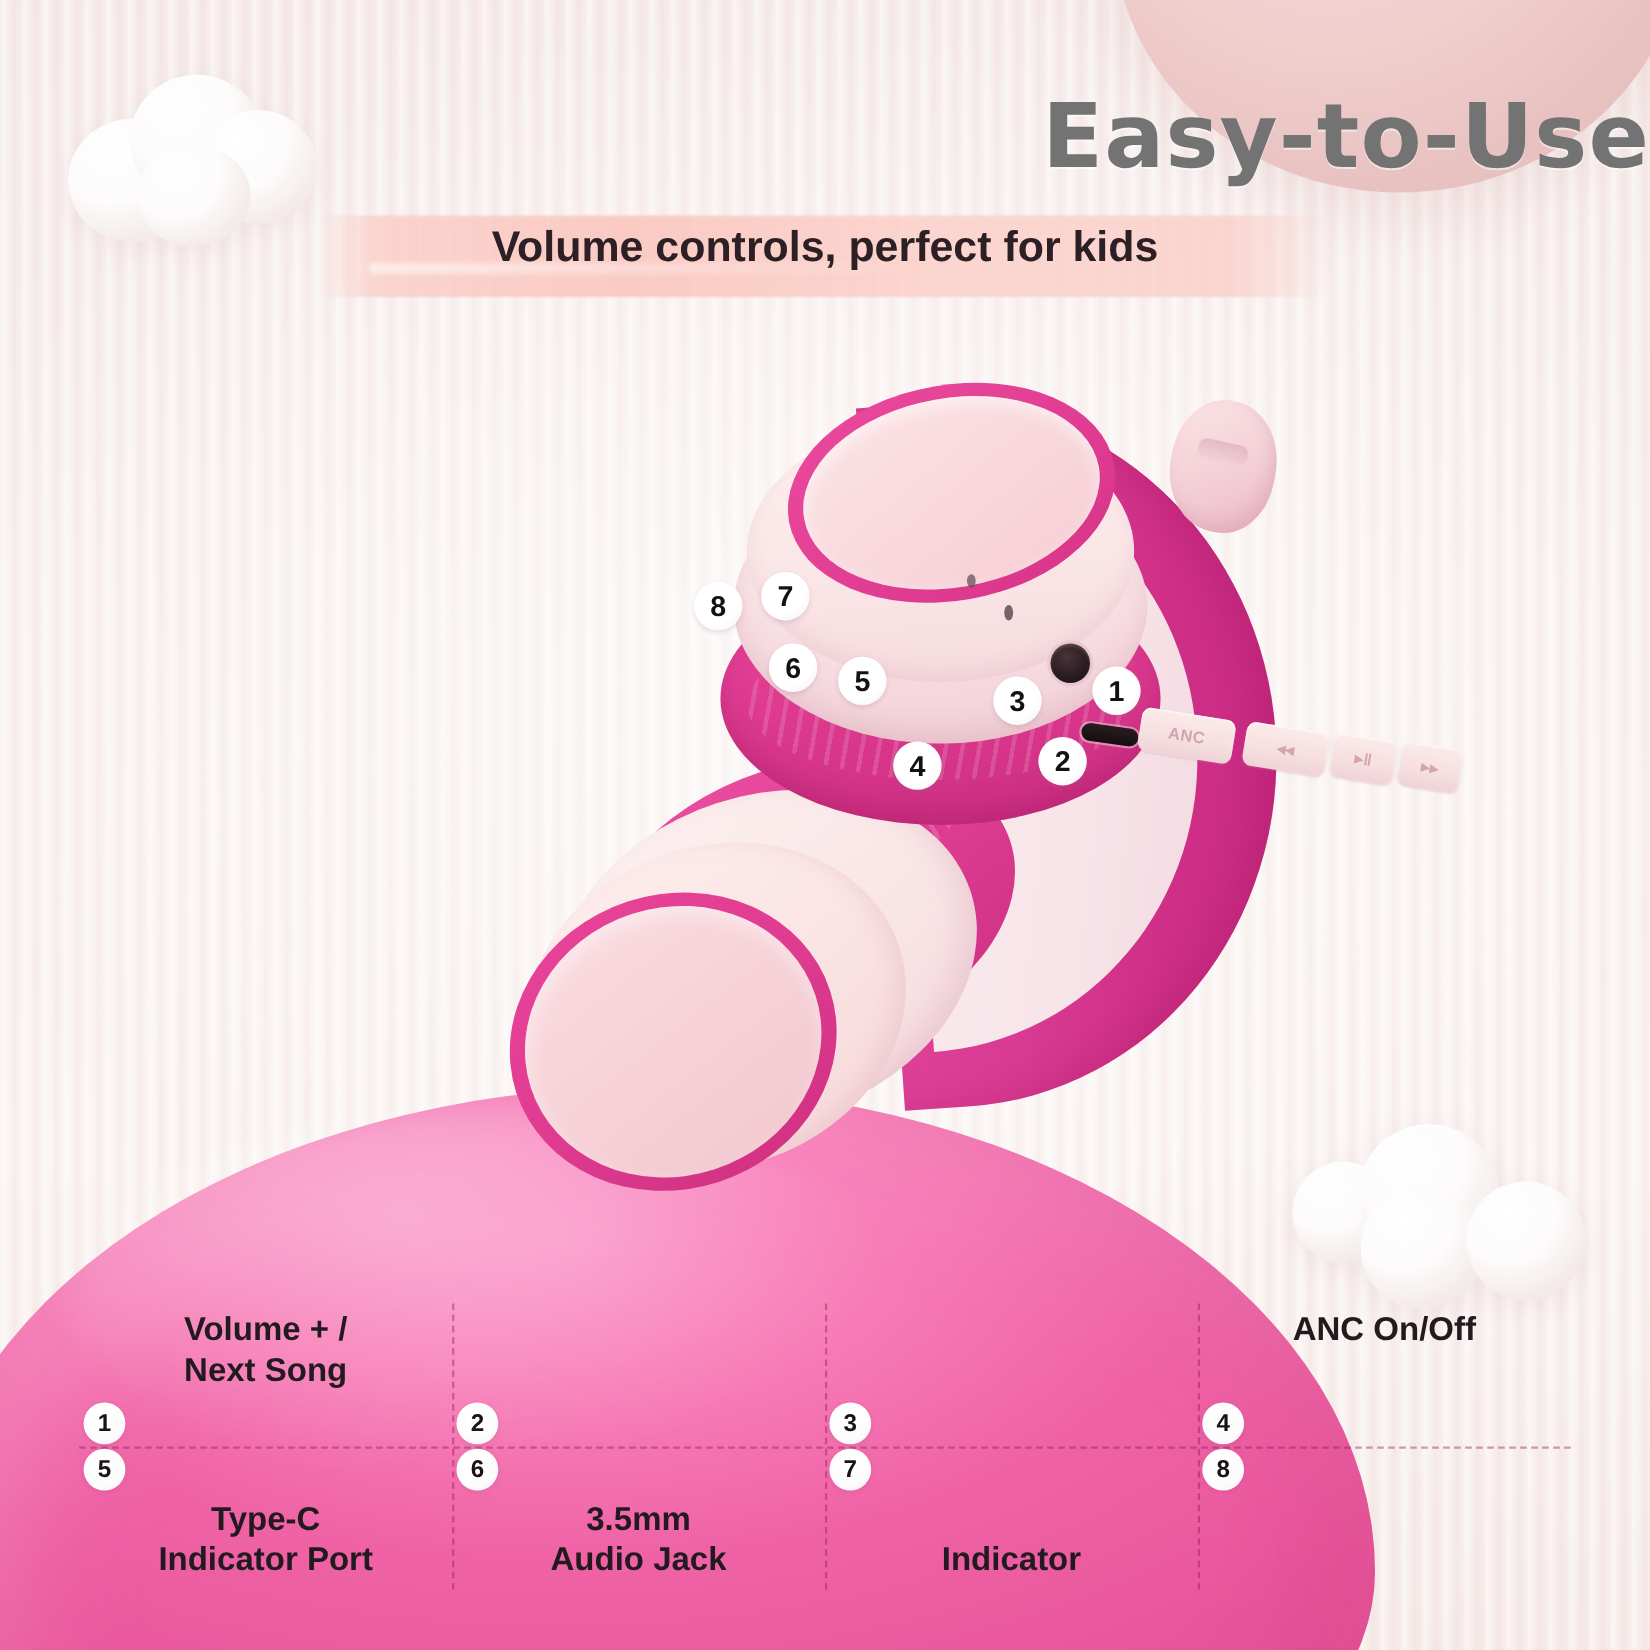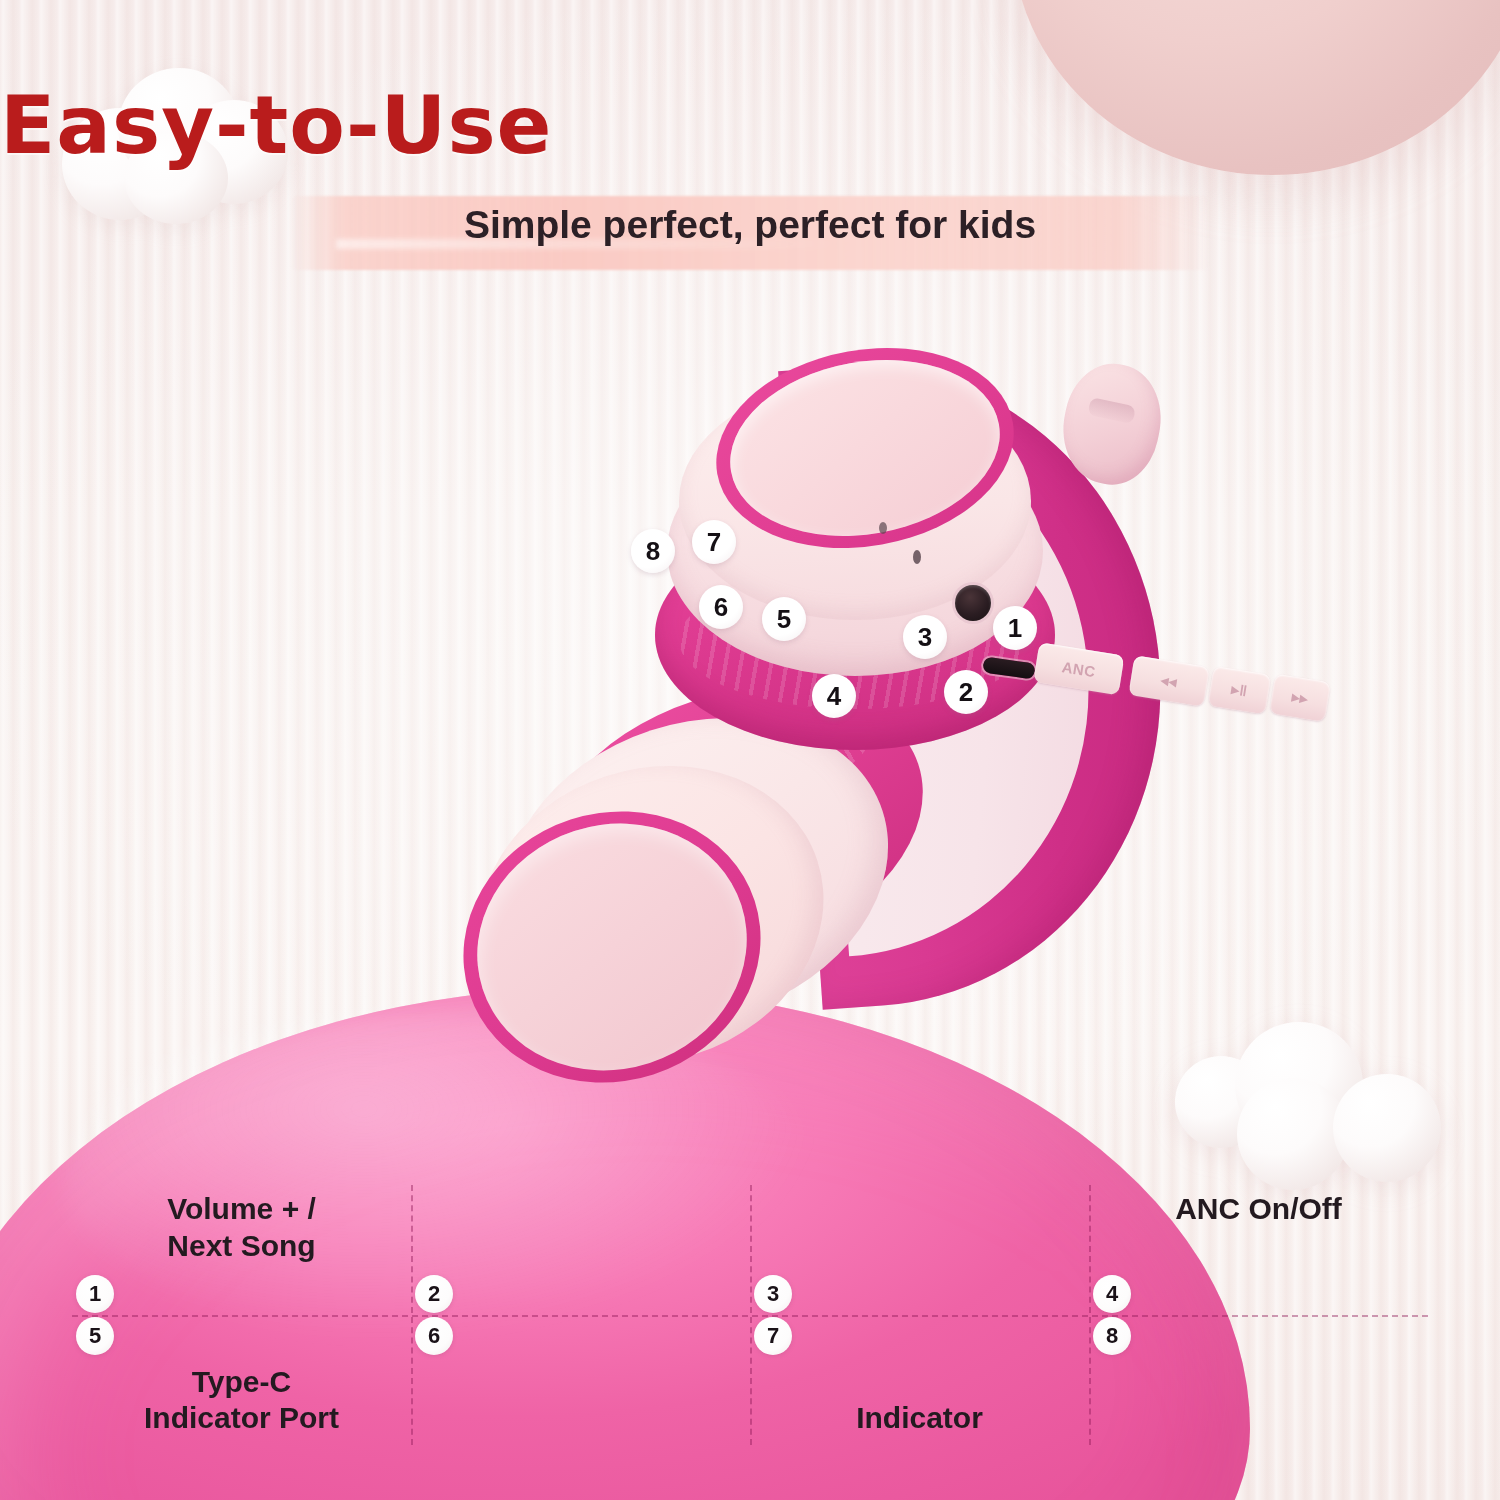--- a/index.html
+++ b/index.html
@@ -63,26 +63,26 @@
   .puff {
     position:absolute; border-radius:50%;
     background:radial-gradient(circle at 34% 26%, #ffffff 0%, #fdfbfb 42%, #f3eae9 76%, #e9dcdb 100%);
   }
   .cloud-tl { left:62px; top:62px; width:230px; height:160px; filter:drop-shadow(0 6px 10px rgba(210,180,180,.16)); }
   .cloud-br { left:1175px; top:1022px; width:290px; height:180px; filter:drop-shadow(0 6px 12px rgba(210,170,180,.18)); }
 
   
   .title {
     position:absolute; left:0; right:0; top:78px;
-    text-align:left;
+    text-align:right;
     font-family:"DejaVu Sans", sans-serif;
     font-weight:bold;
     font-size:81px;
     letter-spacing:1px;
-    color:#b91c1c;
+    color:#737373;
     text-shadow:0 2px 0 rgba(255,255,255,.55);
   }
   .brush {
     position:absolute; left:290px; top:196px;
     width:920px; height:74px;
     background:linear-gradient(90deg,
        rgba(250,206,199,0) 0%,
        rgba(250,206,199,.85) 6%,
        rgba(250,200,193,.95) 30%,
        rgba(251,211,204,.92) 62%,
@@ -332,21 +332,21 @@
   <div class="cloud cloud-br">
     <div class="puff" style="left:0px;   top:34px; width:92px;  height:92px;"></div>
     <div class="puff" style="left:60px;  top:0px;  width:128px; height:126px;"></div>
     <div class="puff" style="left:62px;  top:56px; width:112px; height:112px;"></div>
     <div class="puff" style="left:158px; top:52px; width:108px; height:108px;"></div>
   </div>
 
   <div class="brush"></div>
 
   <div class="title">Easy-to-Use</div>
-  <div class="subtitle">Simple perfect, perfect for kids</div>
+  <div class="subtitle">Volume controls, perfect for kids</div>
 
   <div id="headphones">
 
     <div class="hp-band"></div>
     <div class="hp-band-inner"></div>
     <div class="hp-band-tip"></div>
 
     <div class="cup-b">
       <div class="cup-b-pad"></div>
       <div class="cup-b-r1"></div>
@@ -411,20 +411,22 @@
         </div>
       </div>
     <div class="lrow lrow-2" id="legend-row-2">
         <div class="lcell">
           <div class="lbadge">5</div>
           <div class="lcell-text">Type-C
 Indicator Port</div>
         </div>
         <div class="lcell">
           <div class="lbadge">6</div>
+          <div class="lcell-text">3.5mm
+Audio Jack</div>
         </div>
         <div class="lcell">
           <div class="lbadge">7</div>
           <div class="lcell-text">Indicator</div>
         </div>
         <div class="lcell">
           <div class="lbadge">8</div>
         </div>
       </div>
   </div>

